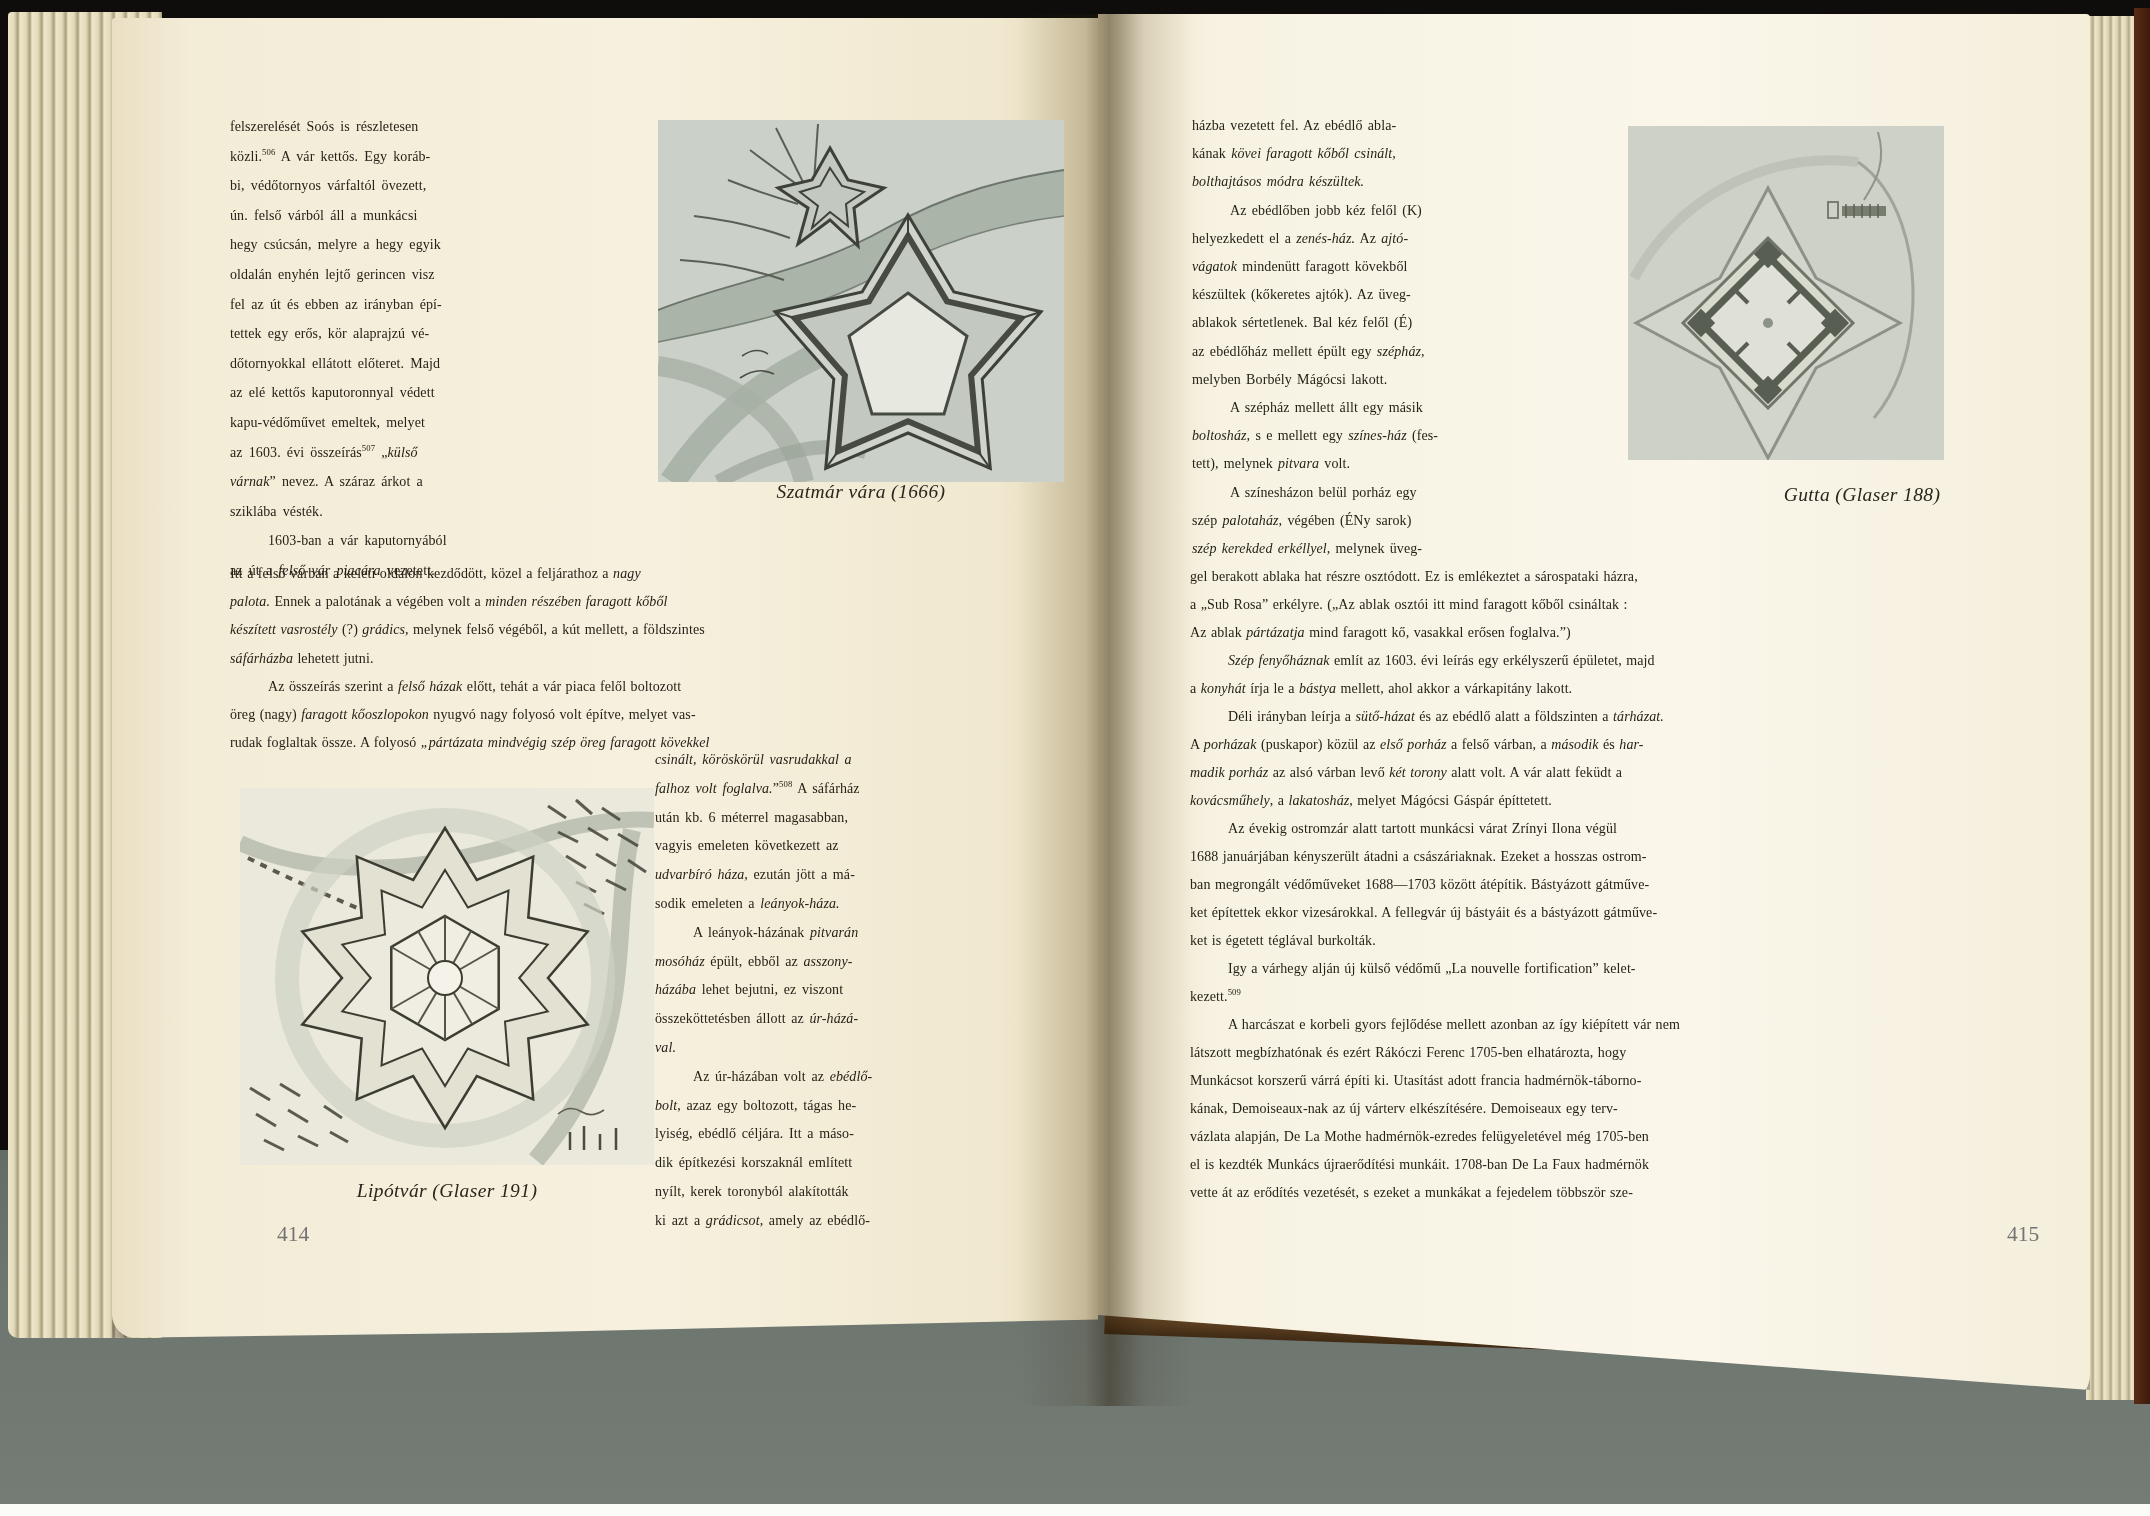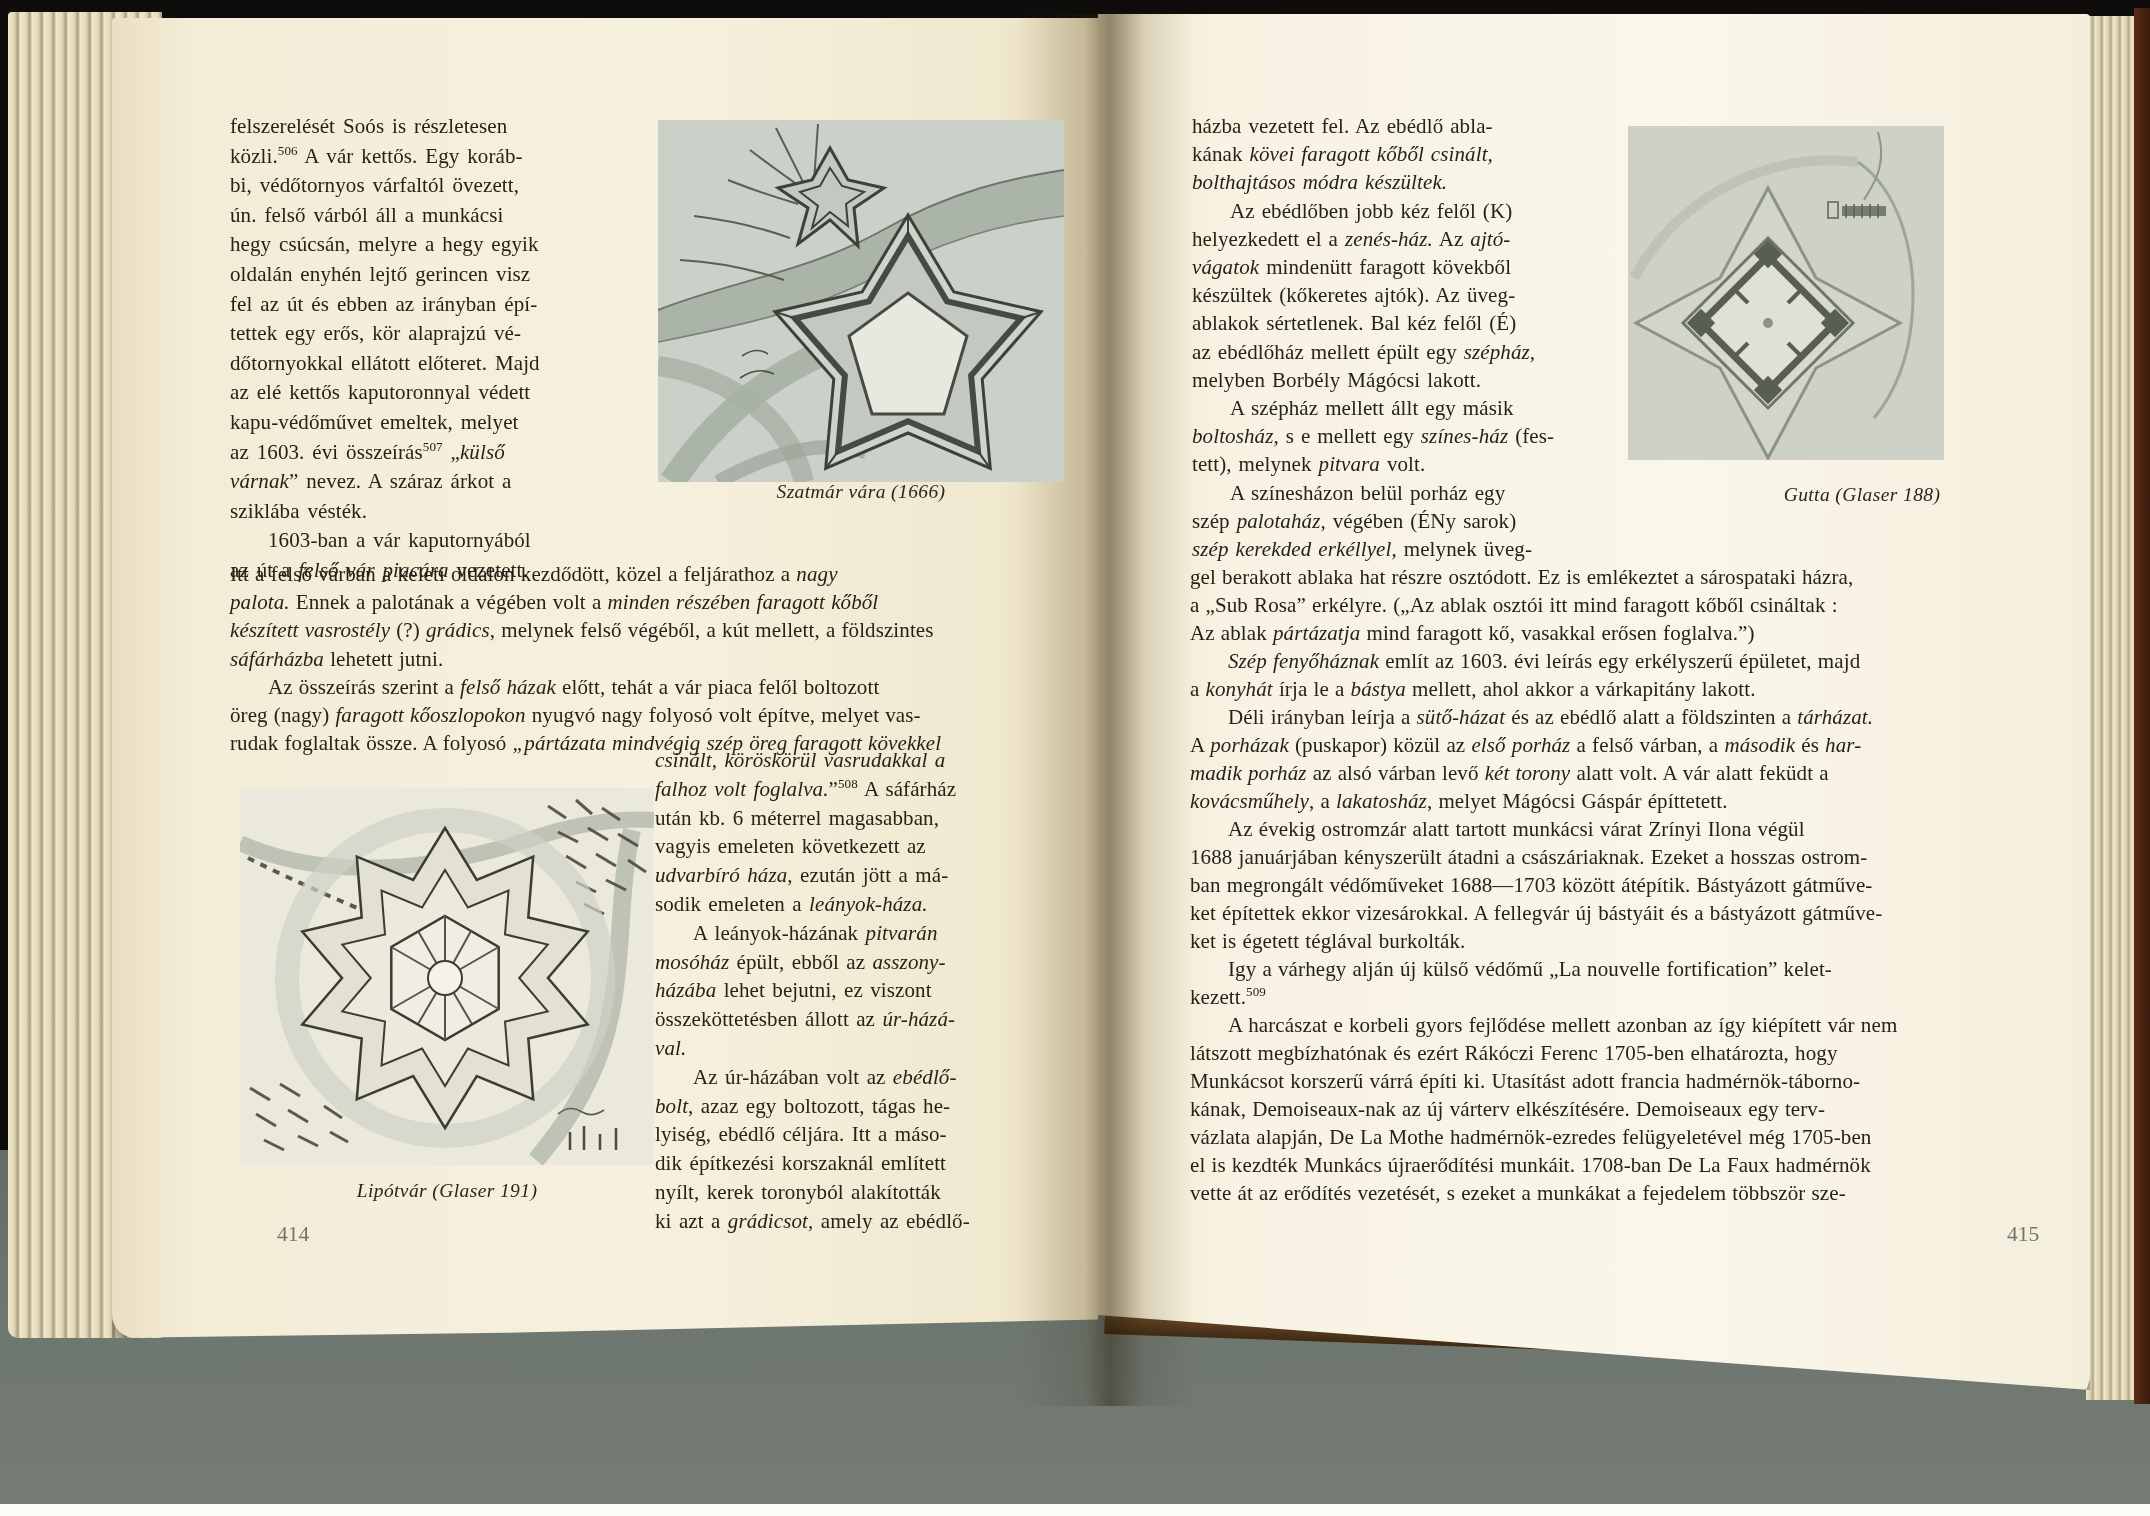--- a/index.html
+++ b/index.html
@@ -24,21 +24,21 @@
     background:linear-gradient(90deg,#eadfc3 0%,#f3ecd7 8%,#f6f0de 55%,#f0e8cf 90%,#ddd0ac 100%);
     border-radius:3px 0 0 24px;box-shadow:0 16px 26px rgba(0,0,0,0.45);
     clip-path:polygon(0 0,100% 0,100% 98.6%,40% 99.6%,0 100%);}
   .page-right{position:absolute;left:1098px;top:14px;width:992px;height:1390px;
     background:linear-gradient(90deg,#d8cba5 0%,#eee6cc 4%,#f7f2e2 12%,#faf6ea 60%,#f4eedb 100%);
     border-radius:0 4px 30px 8px;box-shadow:0 18px 30px rgba(0,0,0,0.5);
     clip-path:polygon(0 0,100% 0,100% 99%,55% 96.6%,0 93.6%);}
   .gutter-shadow{position:absolute;left:1018px;top:14px;width:176px;height:1392px;pointer-events:none;
     background:linear-gradient(90deg,rgba(60,45,20,0) 0%,rgba(60,45,20,0.16) 38%,rgba(38,26,8,0.42) 52%,rgba(60,45,20,0.12) 72%,rgba(60,45,20,0) 100%);}
   
-  .txt{position:absolute;font-size:21px;letter-spacing:0.1px;}
+  .txt{position:absolute;font-size:14px;letter-spacing:0.1px;}
   .tl{white-space:nowrap;}
   .tl.ind{padding-left:38px;}
   .it{font-style:italic;}
   .sup{vertical-align:super;font-size:0.62em;line-height:0;}
   #colA{left:230px;top:112px;width:430px;line-height:29.6px;word-spacing:2.5px;}
   #fullL{left:230px;top:560px;width:840px;line-height:28.2px;word-spacing:0.8px;}
   #colB{left:655px;top:746px;width:414px;line-height:28.8px;word-spacing:2px;}
   #colR{left:1192px;top:112px;width:432px;line-height:28.2px;word-spacing:1.6px;}
   #fullR{left:1190px;top:563px;width:898px;line-height:28px;word-spacing:0.8px;}
   .caption{position:absolute;font-style:italic;font-size:19.5px;text-align:center;color:#2a251d;letter-spacing:0.4px;}

